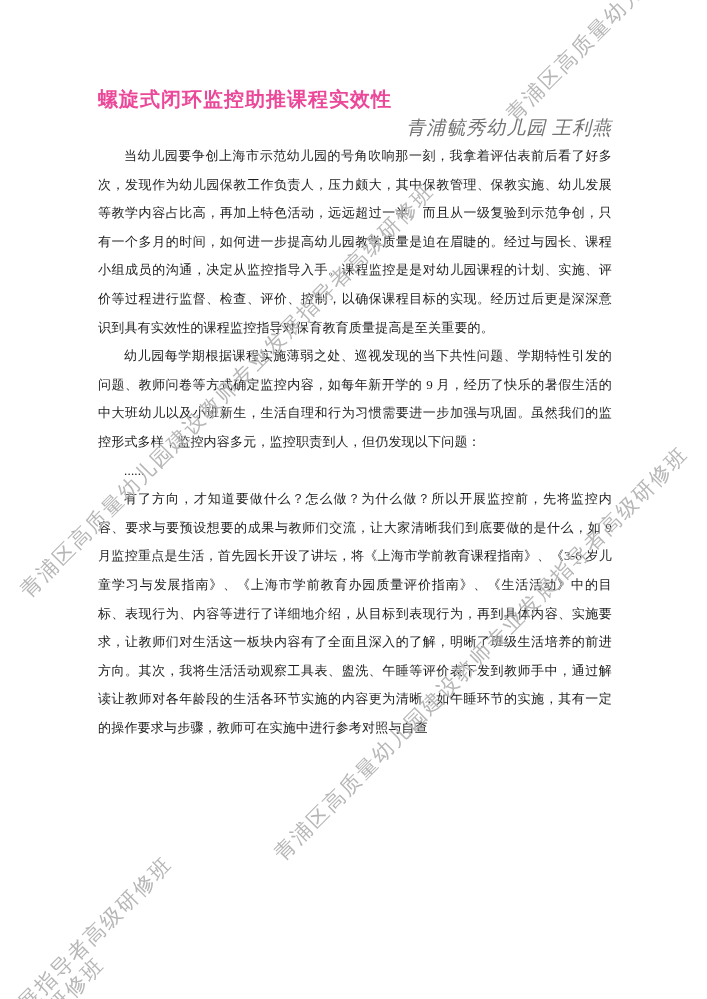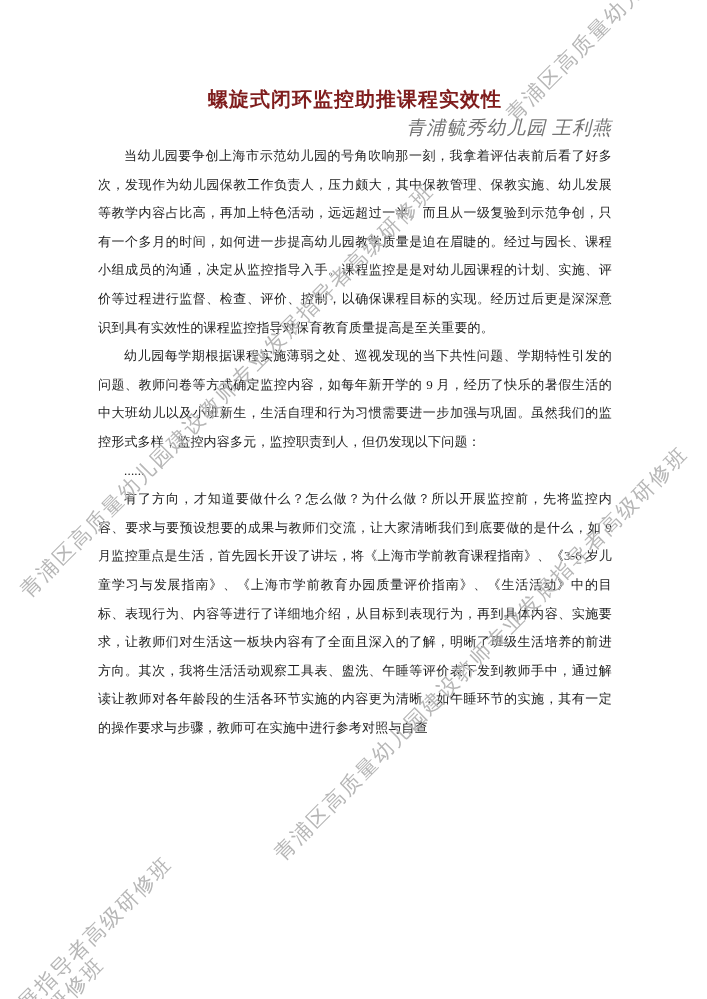--- a/index.html
+++ b/index.html
@@ -21,23 +21,22 @@
     top: 84px;
     width: 514px;
     color: #1c1c1c;
     z-index: 2;
   }
   .title {
     margin: 0;
     font-size: 20px;
     line-height: 30px;
     font-weight: bold;
-    text-align: center;
     letter-spacing: 1px;
-    color: #7f1d1d;
+    color: #ec4899;
   }
   .author {
     font-size: 19px;
     line-height: 28px;
     text-align: right;
     letter-spacing: 1px;
     color: #737373;
     font-style: italic;
   }
   .para {

